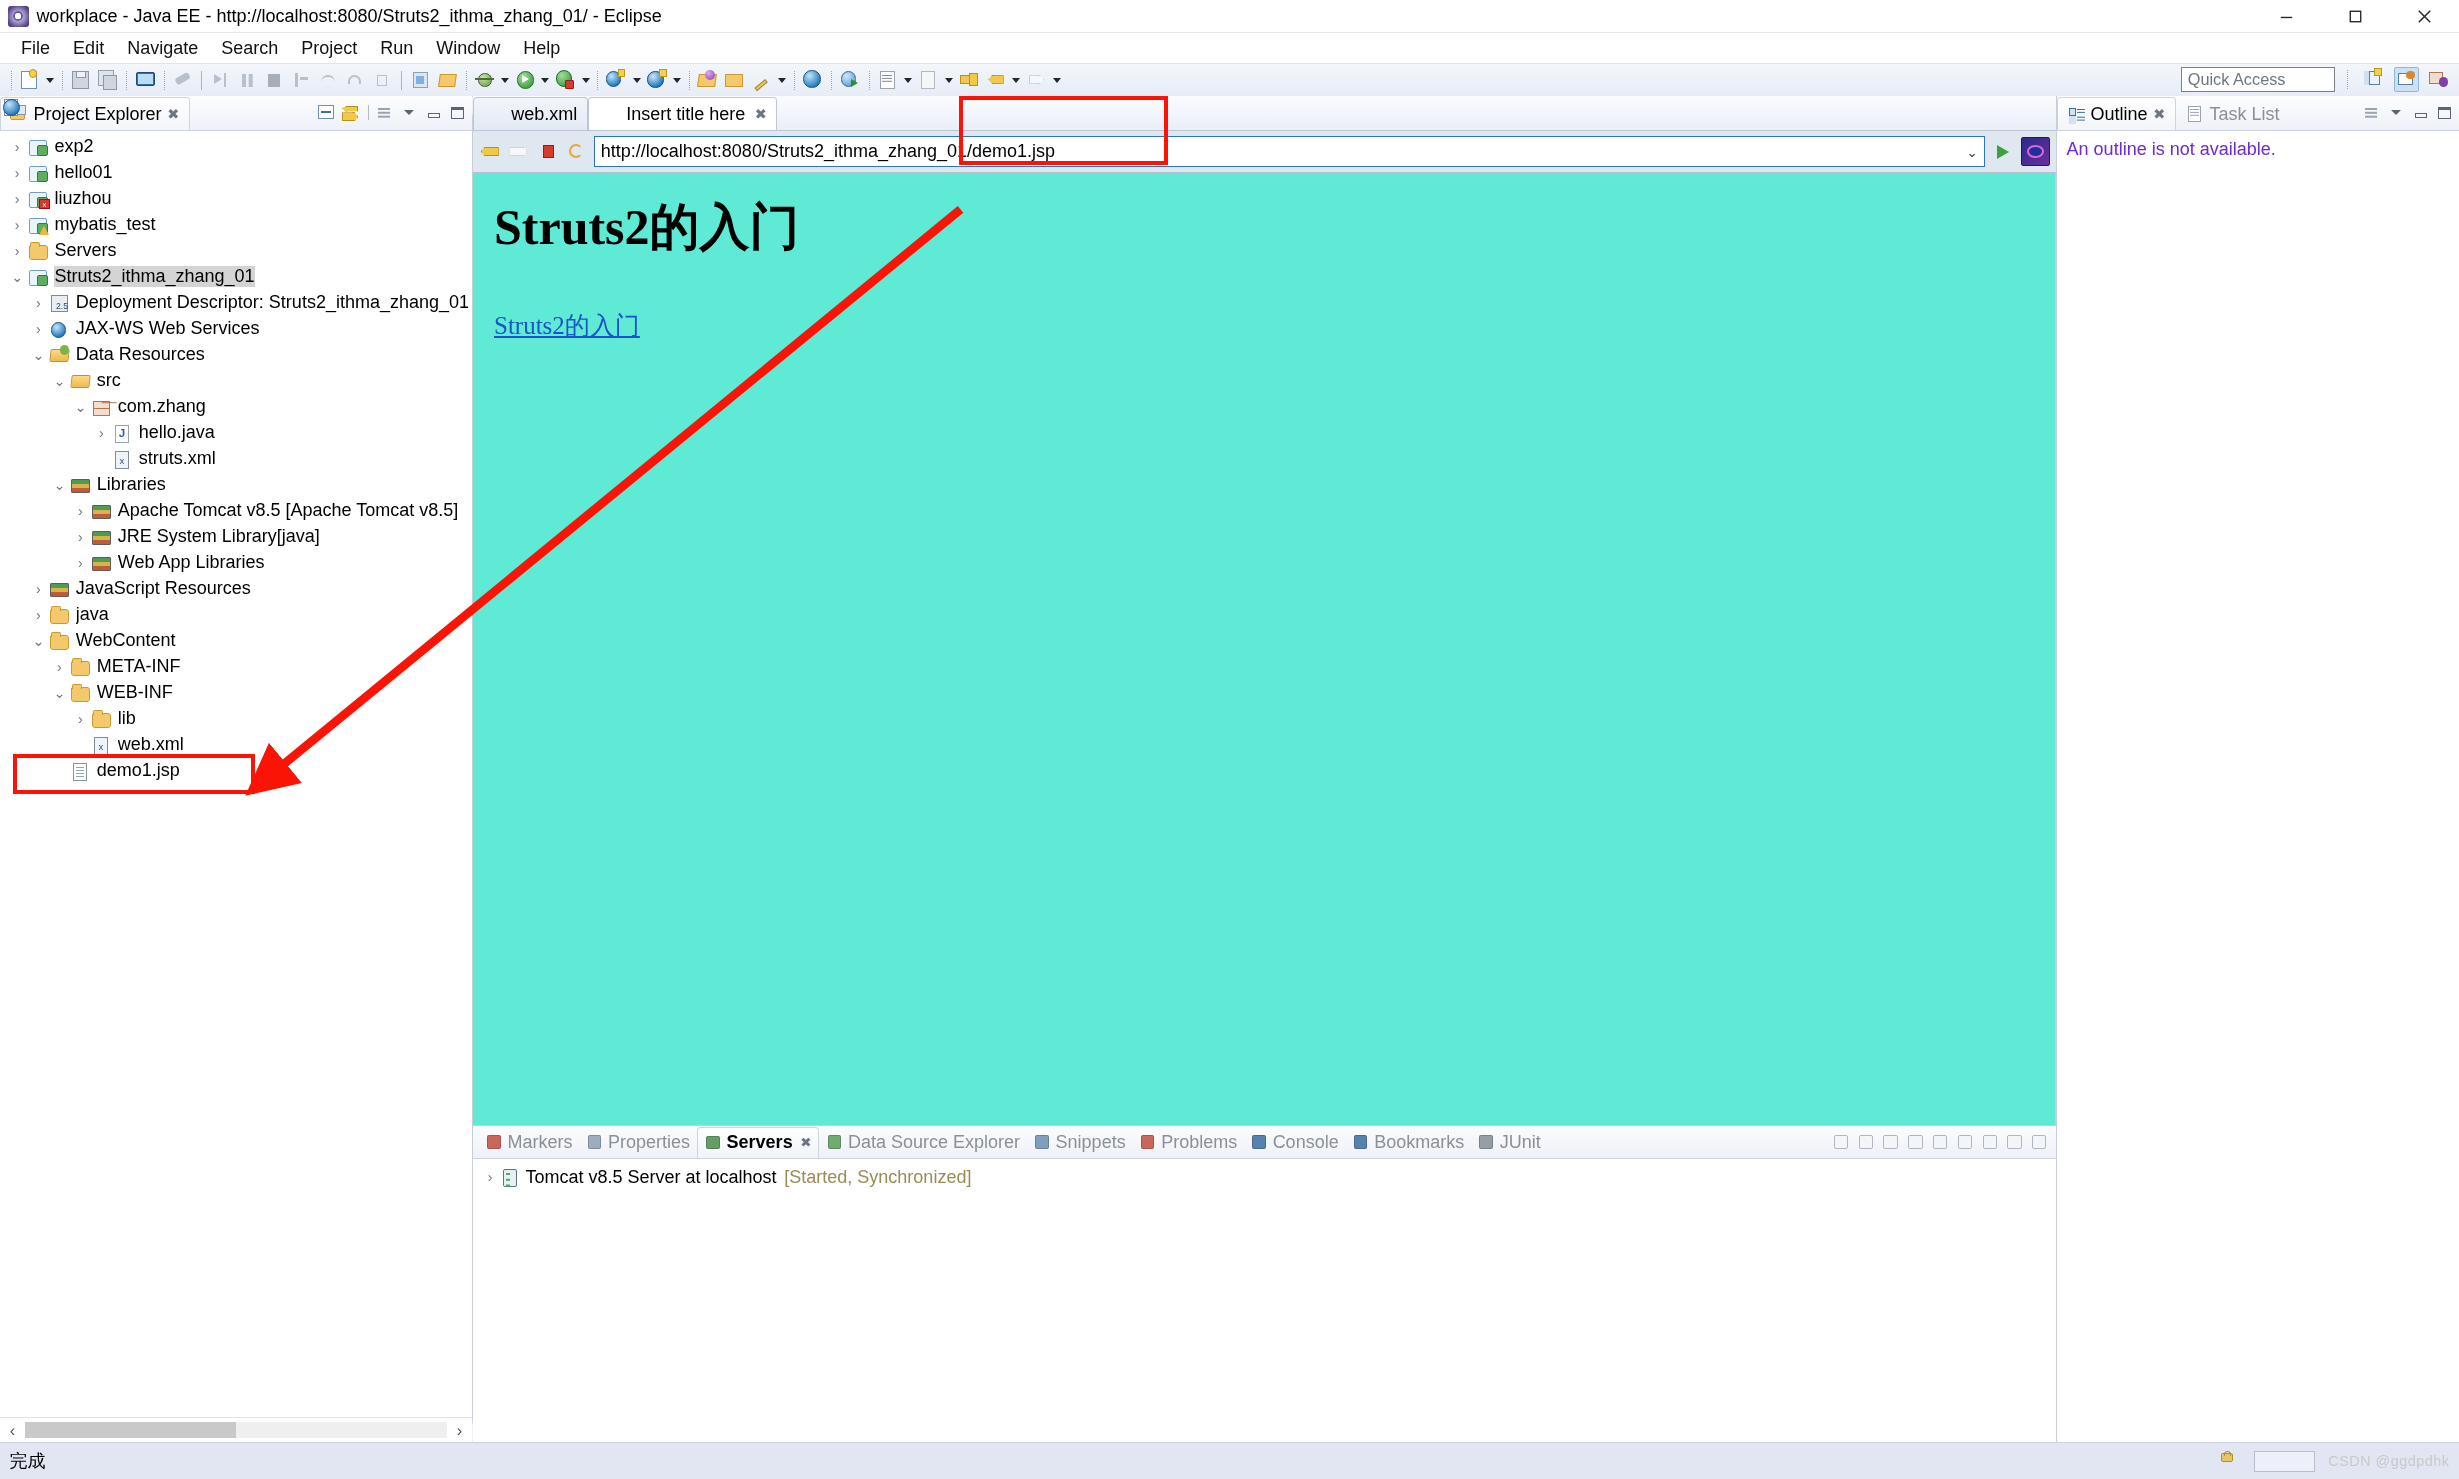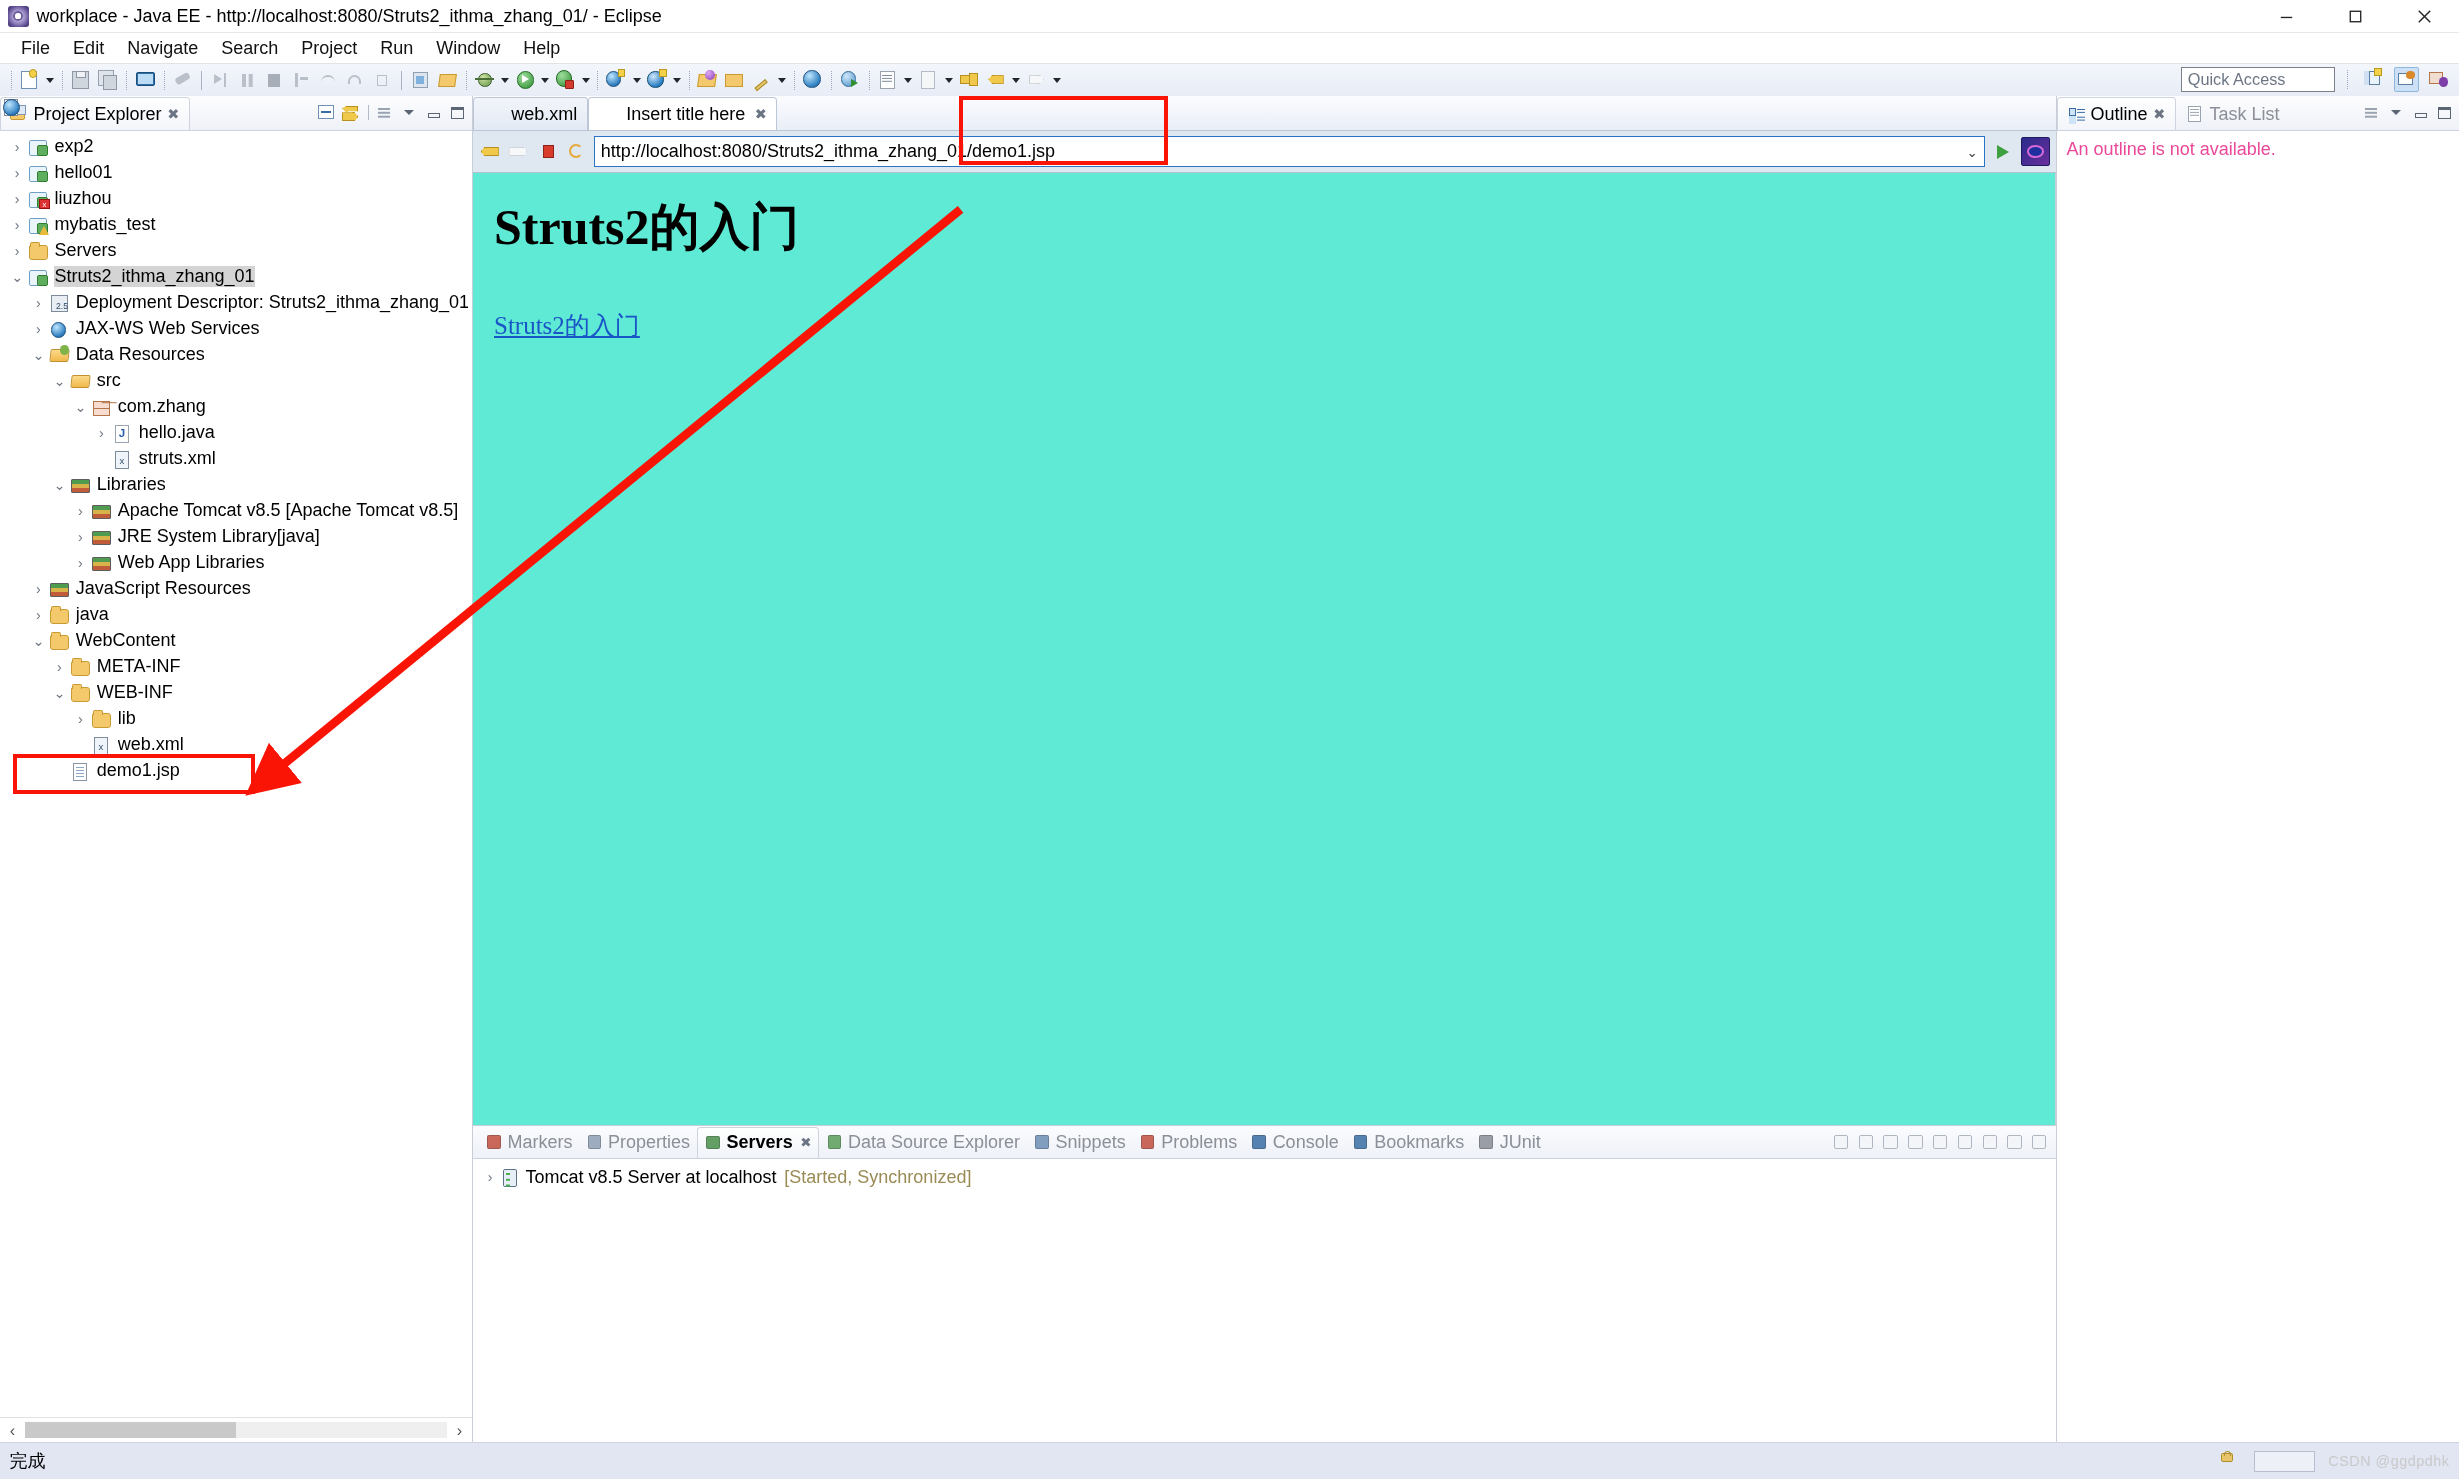--- a/index.html
+++ b/index.html
@@ -104,20 +104,21 @@
     position: absolute;
     top: 96px; left: 0; right: 0; bottom: 37px;
     display: flex;
   }
   
   .left-pane {
     width: 473px; flex: none;
     display: flex; flex-direction: column;
     background: #fff;
     border-right: 1px solid #c8cdd6;
+    border-radius: 23px;
   }
   .view-tabrow {
     height: 35px;
     background: linear-gradient(to bottom, #fdfdfe 0%, #eef1f8 100%);
     display: flex; align-items: flex-end;
     position: relative;
     border-bottom: 1px solid #cdd4e0;
   }
   .view-tab {
     height: 33px;
@@ -280,21 +281,21 @@
   .srow .sicon { width: 21px; height: 21px; margin-right: 4.8px; position: relative; flex:none; }
   .srow .sstate { color: #9a8b55; margin-left: 7.7px; }
 
   
   .right-pane {
     width: 403px; flex: none;
     background: #fff;
     border-left: 1px solid #c8cdd6;
     display: flex; flex-direction: column;
   }
-  .outline-body { flex: 1; padding: 7.7px 9.6px; font-size: 18px; color: #ec4899; }
+  .outline-body { flex: 1; padding: 7.7px 9.6px; font-size: 18px; color: #6d28d9; }
 
   
   .statusbar {
     position: absolute; left: 0; right: 0; bottom: 0;
     height: 37px;
     background: #e2e6f3;
     border-top: 1px solid #cdd3e4;
     display: flex; align-items: center;
     padding: 0 9.6px;
     font-size: 18px; color: #000;

